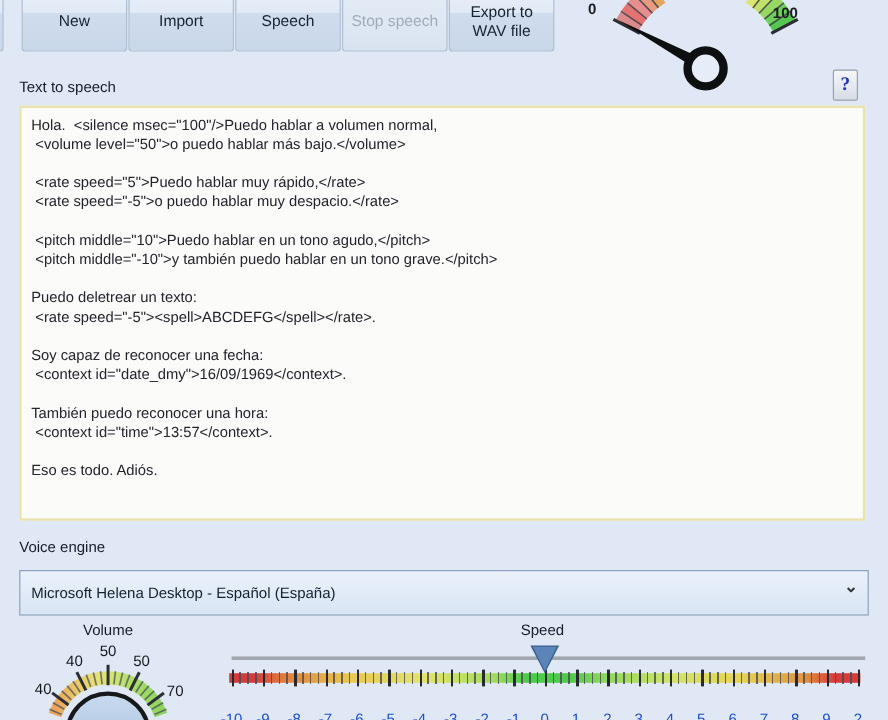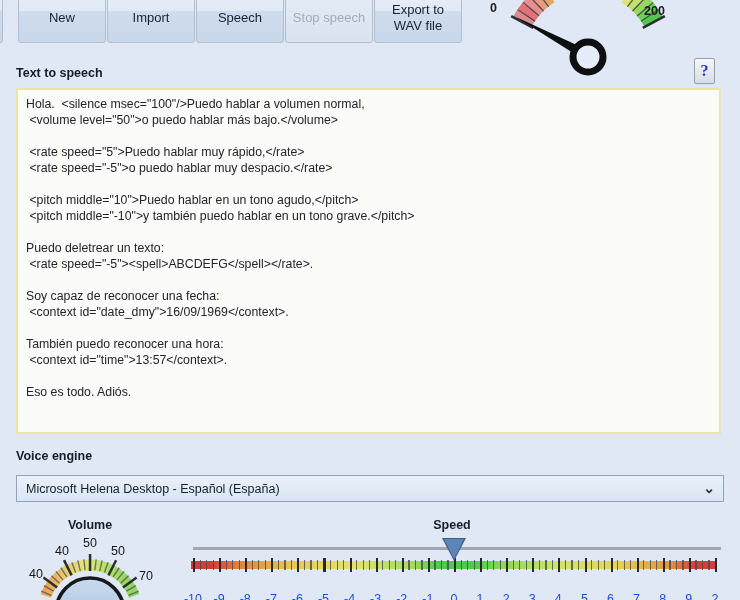--- a/index.html
+++ b/index.html
@@ -27,36 +27,36 @@
   .gauge-hundred { left:184px; top:4px; }
   
   .help-btn {
     position:absolute; left:694px; top:58px; width:21px; height:26px;
     border:1px solid #98a1ab; border-radius:2px;
     background:linear-gradient(#f5f7fa, #d7dde5);
     font-family:"Liberation Serif", serif; font-weight:bold; font-size:16px;
     color:#2334cc; display:flex; align-items:center; justify-content:center; cursor:pointer;
   }
   
-  .sec-label { position:absolute; font-size:12.5px; color:#161d29;font-weight:bold; }
+  .sec-label { position:absolute; font-size:12.5px; color:#161d29; }
   .lbl-tts { left:16px; top:66px; }
   .lbl-voice { left:16px; top:449px; }
   .lbl-volume { left:52px; top:518px; width:76px; text-align:center; }
   .lbl-speed { left:412px; top:518px; width:80px; text-align:center; }
   
   .tts-text {
     position:absolute; left:16px; top:88px; width:705px; height:346px;
     border:2px solid #ebe3ae; background:#fbfcf9;
     font-family:"Liberation Sans", sans-serif; font-size:12.3px; line-height:16px;
     color:#23232d; padding:6px 8px; resize:none; outline:none; overflow:hidden;
     white-space:pre-wrap;
   }
   
   .voice-select {
-    position:absolute; left:16px; top:475px; width:708px; height:27px;
+    position:absolute; left:16px; top:475px; width:708px; height:38px;
     border:1px solid #8fa3bc;
     background:linear-gradient(#eaf1fb, #d9e5f4);
     display:flex; align-items:center; padding-left:9px;
     font-size:12.5px; color:#15202e; cursor:pointer;
   }
   .voice-chevron { position:absolute; right:8px; top:4px; font-size:14px; font-weight:bold; color:#33383d; }
   
   .vol-wrap { position:absolute; left:0; top:533px; width:180px; height:67px; overflow:hidden; }
   .vol-wrap svg { position:absolute; left:0; top:0; }
   .vol-labs span:nth-child(1){ left:24px; top:34px; }
@@ -127,21 +127,21 @@
     <rect x="126.7" y="-30" width="2.6" height="25" fill="#2b2e33" transform="rotate(62 128 57)"></rect>
     <rect x="127.4" y="-28" width="1.3" height="21" fill="#383d44" opacity="0.85" transform="rotate(56 128 57)"></rect>
     <rect x="127.4" y="-28" width="1.3" height="21" fill="#383d44" opacity="0.85" transform="rotate(50 128 57)"></rect>
     <rect x="127.4" y="-28" width="1.3" height="21" fill="#383d44" opacity="0.85" transform="rotate(44 128 57)"></rect>
     <rect x="127.4" y="-28" width="1.3" height="21" fill="#383d44" opacity="0.85" transform="rotate(38 128 57)"></rect>
 
     <polygon points="56,17 130.8,51.4 125.2,60.6" fill="#0e0f10"></polygon>
     <circle cx="128" cy="57" r="15" fill="#e6edf8" stroke="#0e0f10" stroke-width="7"></circle>
   </svg>
   <span class="gauge-label gauge-zero">0</span>
-  <span class="gauge-label gauge-hundred">200</span>
+  <span class="gauge-label gauge-hundred">100</span>
 </div>
 
 <button class="help-btn">?</button>
 
 <div class="sec-label lbl-tts">Text to speech</div>
 <textarea class="tts-text" spellcheck="false" style="">Hola.  &lt;silence msec="100"/&gt;Puedo hablar a volumen normal,
  &lt;volume level="50"&gt;o puedo hablar más bajo.&lt;/volume&gt;
 
  &lt;rate speed="5"&gt;Puedo hablar muy rápido,&lt;/rate&gt;
  &lt;rate speed="-5"&gt;o puedo hablar muy despacio.&lt;/rate&gt;

